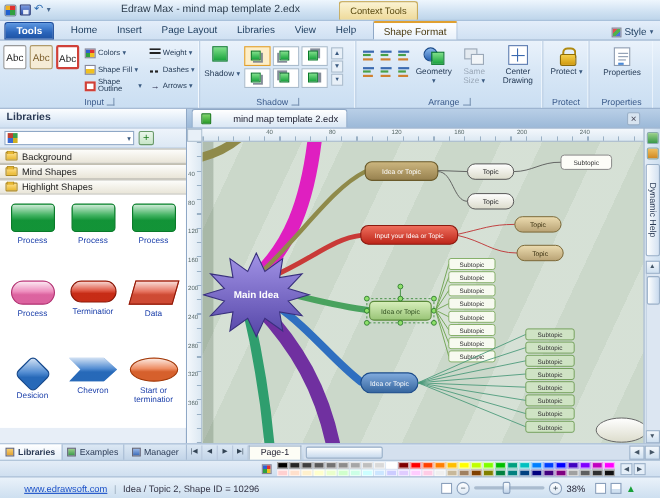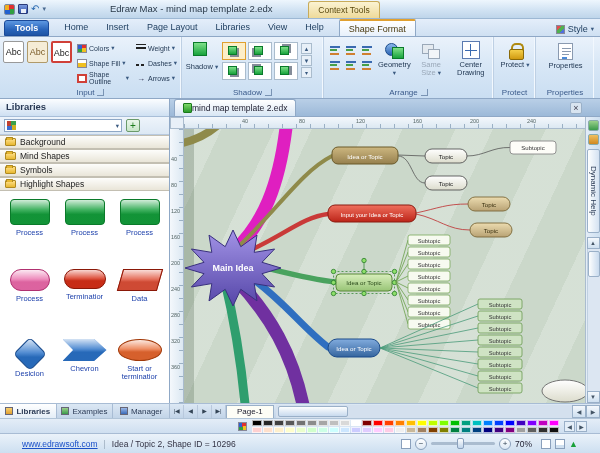--- a/index.html
+++ b/index.html
@@ -136,21 +136,21 @@
   .shp-chevron { width:44px; height:22px; background-color:#2a72c8;
     background-image:linear-gradient(rgba(255,255,255,.8),rgba(255,255,255,.2) 45%,rgba(0,0,0,.08) 60%);
     clip-path:polygon(0 0,72% 0,100% 50%,72% 100%,0 100%,24% 50%); }
   .shp-startend { width:44px; height:22px; border-radius:50%; border:1px solid #a03808; background-color:#e86830;
     background-image:linear-gradient(rgba(255,255,255,.85),rgba(255,255,255,.25) 45%,rgba(0,0,0,.08) 60%); }
 
   
   .canvascol { position:absolute; left:170px; top:0; width:430px; height:304px; background:#c4d4e6; }
   .doctab-bar { position:absolute; left:0; top:0; width:430px; height:18px; background:linear-gradient(#b9cfe7,#9cb9d8); border-bottom:1px solid #8fa8c6; display:flex; align-items:flex-end; }
   .doctab { height:17px; margin-left:4px; padding:0 8px; background:linear-gradient(#ffffff,#d8e6f4); border:1px solid #8fa8c6; border-bottom:none;
-    border-radius:3px 3px 0 0; display:flex; align-items:center; gap:0; font-size:8.5px; color:#223;justify-content:center; }
+    border-radius:3px 3px 0 0; display:flex; align-items:center; gap:20px; font-size:8.5px; color:#223;justify-content:center; }
   .doc-ic { width:9px; height:10px; background:linear-gradient(#7fd86a,#2a9a2a); border:1px solid #1a7a1a; border-radius:1px; }
   .doctab-close { position:absolute; right:18px; top:3px; width:12px; height:12px; font-size:9px; line-height:11px; text-align:center; color:#445; border:1px solid #9ab0c8; background:#d8e4f0; border-radius:2px; }
   .ruler-corner { position:absolute; left:0; top:18px; width:14px; height:12px; background:#e8f0f8; border:1px solid #aabcce; }
   .hruler { position:absolute; left:14px; top:18px; right:15px; height:12px; background:linear-gradient(#f4f8fc,#dce8f2);
     border-bottom:1px solid #aabcce; }
   .hruler .ticks { position:absolute; left:0; right:0; bottom:0; height:4px;
     background:repeating-linear-gradient(to right,#9ab0c4 0 1px,transparent 1px 14px); }
   .hruler span { position:absolute; top:1px; font-size:5.5px; color:#566; }
   .vruler { position:absolute; left:0; top:30px; width:14px; bottom:0; background:linear-gradient(90deg,#f4f8fc,#dce8f2); border-right:1px solid #aabcce; }
   .vruler .ticks { position:absolute; top:0; bottom:0; right:0; width:4px;
@@ -406,24 +406,20 @@
       </div>
       <div class="sb-addbtn">+</div>
     </div>
     <div class="sb-section">
       <span class="folder"></span>
       <span>Background</span>
     </div>
     <div class="sb-section">
       <span class="folder"></span>
       <span>Mind Shapes</span>
-    </div>
-    <div class="sb-section">
-      <span class="folder"></span>
-      <span>Symbols</span>
     </div>
     <div class="sb-section">
       <span class="folder"></span>
       <span>Highlight Shapes</span>
     </div>
     <div class="sb-gallery">
       <div class="cell">
         <div class="shp shp-green"></div>
         <div class="cell-label">Process</div>
       </div>
@@ -774,18 +770,18 @@
   <span class="sb-sep">|</span>
   <span>Idea / Topic 2, Shape ID = 10296</span>
   <span class="spacer"></span>
   <div class="zoom-cluster">
     <span class="st-ic"></span>
     <span class="z-btn">−</span>
     <span class="z-track">
         <span class="z-thumb"></span>
       </span>
     <span class="z-btn">+</span>
-    <span class="z-val">70%</span>
+    <span class="z-val">38%</span>
     <span class="st-ic"></span>
     <span class="st-ic i2"></span>
     <span class="fit-arrow">▲</span>
   </div>
 </div>
 
 </body></html>

